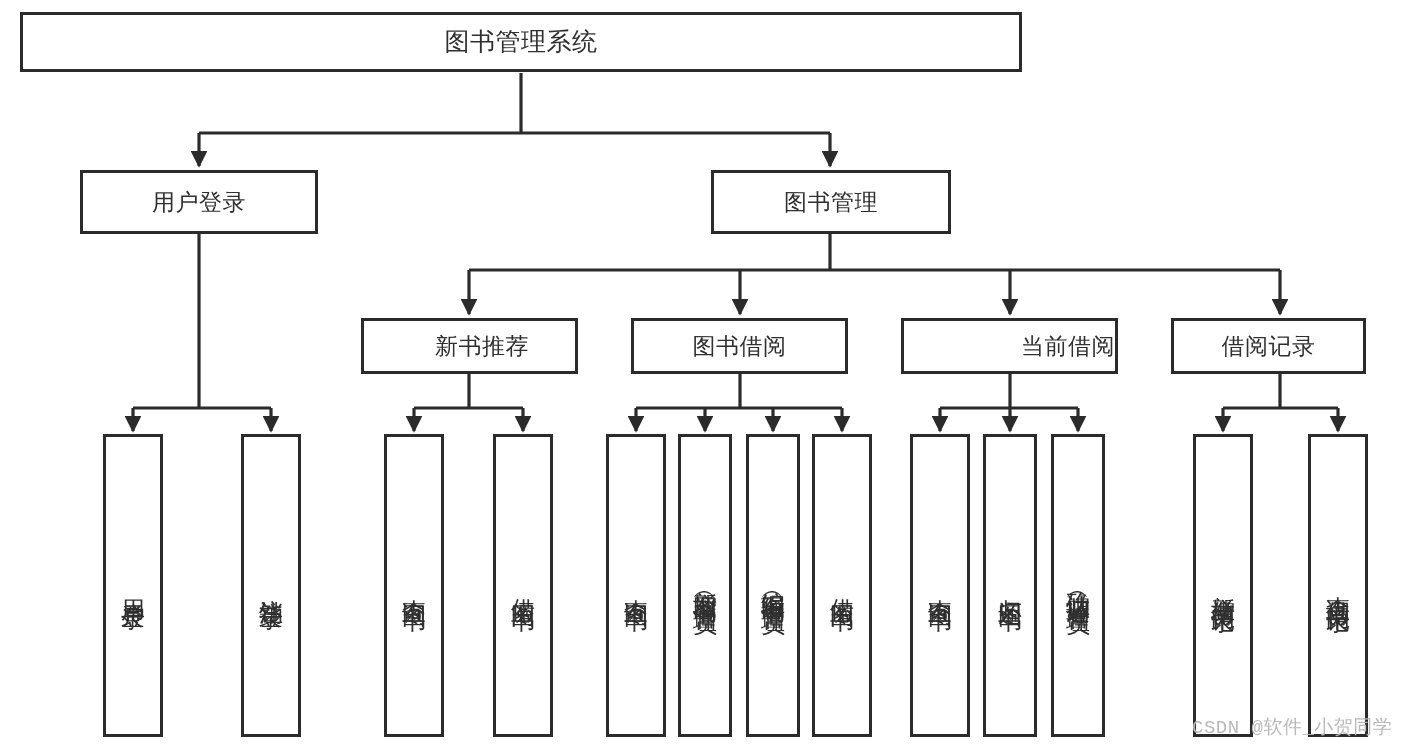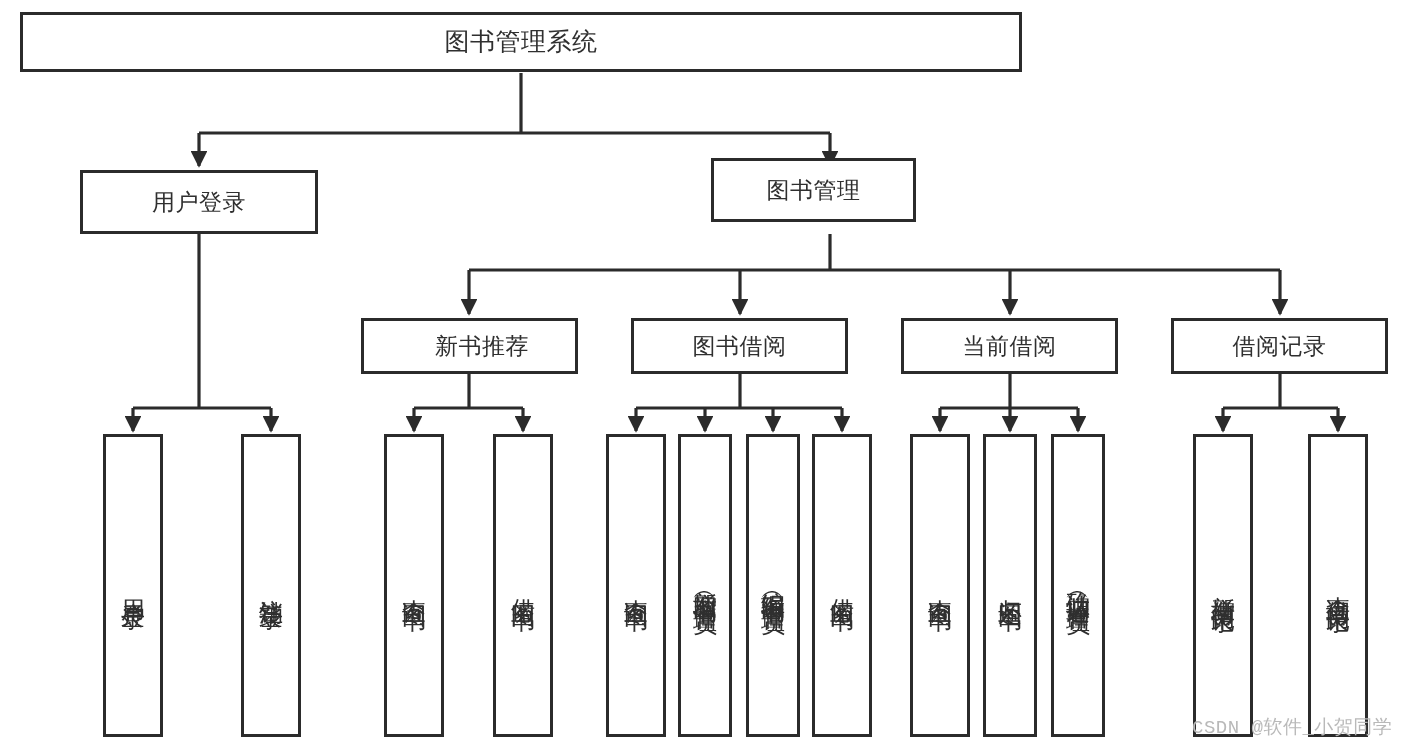--- a/index.html
+++ b/index.html
@@ -122,34 +122,34 @@
     </g>
   </svg>
 
   <div class="node root" style="left:20px; top:12px; width:1002px; height:60px;align-items:center;">
     <span class="node-label">图书管理系统</span>
   </div>
 
   <div class="node" style="left:80px; top:170px; width:238px; height:64px;">
     <span class="node-label">用户登录</span>
   </div>
-  <div class="node" style="left:711px; top:158px; width:205px; height:64px;">
+  <div class="node" style="left:711px; top:170px; width:240px; height:64px;">
     <span class="node-label">图书管理</span>
   </div>
 
   <div class="node" style="left:361px; top:318px; width:217px; height:56px;padding-left:25px;">
     <span class="node-label">新书推荐</span>
   </div>
   <div class="node" style="left:631px; top:318px; width:217px; height:56px;align-items:center;">
     <span class="node-label">图书借阅</span>
   </div>
-  <div class="node" style="left:901px; top:318px; width:217px; height:56px;">
+  <div class="node" style="left:901px; top:318px; width:217px; height:56px;justify-content:flex-end;">
     <span class="node-label">当前借阅</span>
   </div>
-  <div class="node" style="left:1171px; top:318px; width:217px; height:56px;">
+  <div class="node" style="left:1171px; top:318px; width:195px; height:56px;">
     <span class="node-label">借阅记录</span>
   </div>
 
   <div class="node vertical" style="left:103px; top:434px; width:60px; height:303px;">
     <span class="node-label">用户登录</span>
   </div>
   <div class="node vertical" style="left:241px; top:434px; width:60px; height:303px;">
     <span class="node-label">注销登录</span>
   </div>
 

